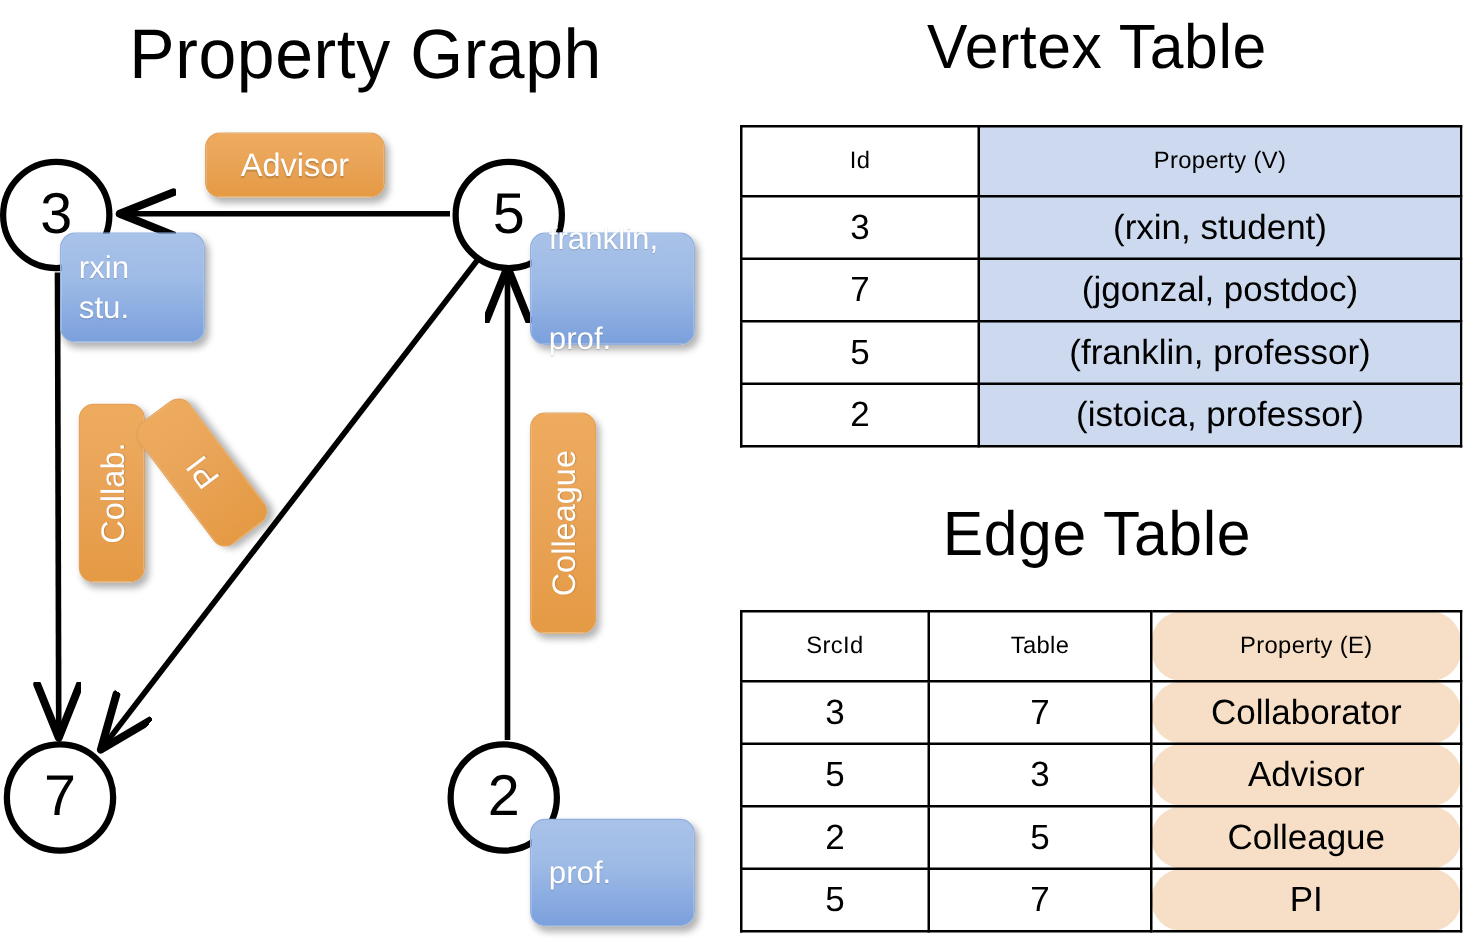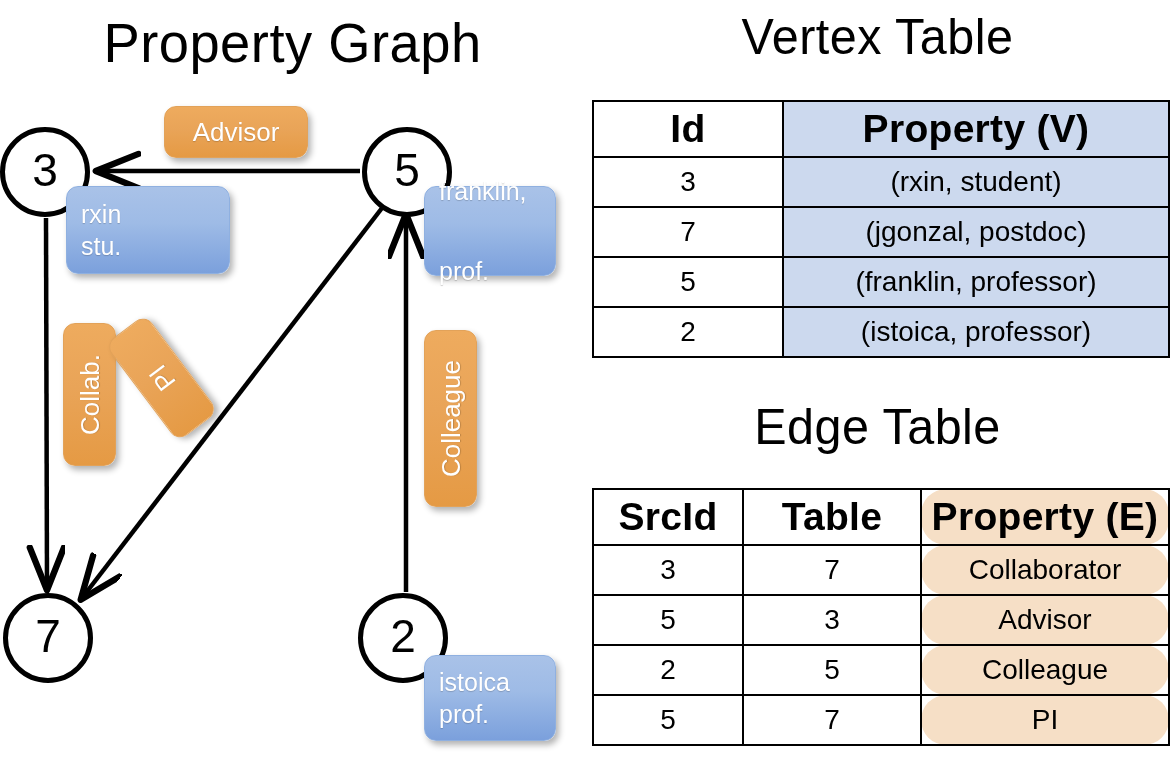--- a/index.html
+++ b/index.html
@@ -106,21 +106,21 @@
     background: linear-gradient(to bottom, #eeab5e 0%, #e9a458 45%, #e59a44 100%);
     border: 1px solid #e2a259;
   }
   .prop-box .line {
     font-size: 25px;
     line-height: 32px;
     padding-left: 14px;
   }
 
   
-  #box-rxin     { left: 66px;  top: 186px; width: 164px; height: 88px; }
+  #box-rxin     { left: 48px;  top: 186px; width: 116px; height: 88px; }
   #box-franklin { left: 424px; top: 186px; width: 132px; height: 90px; gap: 48px; }
   #box-jgonzal  { left: 62px;  top: 655px; width: 136px; height: 86px; }
   #box-istoica  { left: 424px; top: 655px; width: 132px; height: 86px; }
 
   
   #box-advisor {
     left: 164px; top: 106px; width: 144px; height: 52px;
     align-items: center;
   }
   #box-advisor .line { padding-left: 0; font-size: 26px; line-height: 30px; }
@@ -157,22 +157,22 @@
     font-weight: 300;
     font-size: 28px;
     line-height: 32px;
     text-align: center;
     color: #000000;
     padding: 0;
     height: 48px;
     background: #ffffff;
   }
   .data-table th {
-    font-weight: 700;
-    font-size: 39px;
+    font-weight: 400;
+    font-size: 19px;
     letter-spacing: 0.3px;
     height: 54px;
   }
   .cell-blue  { background: #ccd9ee !important; }
   .cell-peach { background: #f6dfc6 !important; border-radius: 25px; }
 
   #vertex-table {
     left: 592px; top: 100px;
     width: 576px;
   }
@@ -232,21 +232,20 @@
     <div class="line">stu.</div>
   </div>
 
   <div class="prop-box blue" id="box-franklin">
     <div class="line">franklin,</div>
     <div class="line">prof.</div>
   </div>
 
 
   <div class="prop-box blue" id="box-istoica">
-    <div class="line">istoica</div>
     <div class="line">prof.</div>
   </div>
 
   <div class="prop-box orange" id="box-advisor">
     <div class="line">Advisor</div>
   </div>
 
   <div class="prop-box orange vert-box" id="box-collab">
     <div class="vert-text">Collab.</div>
   </div>

